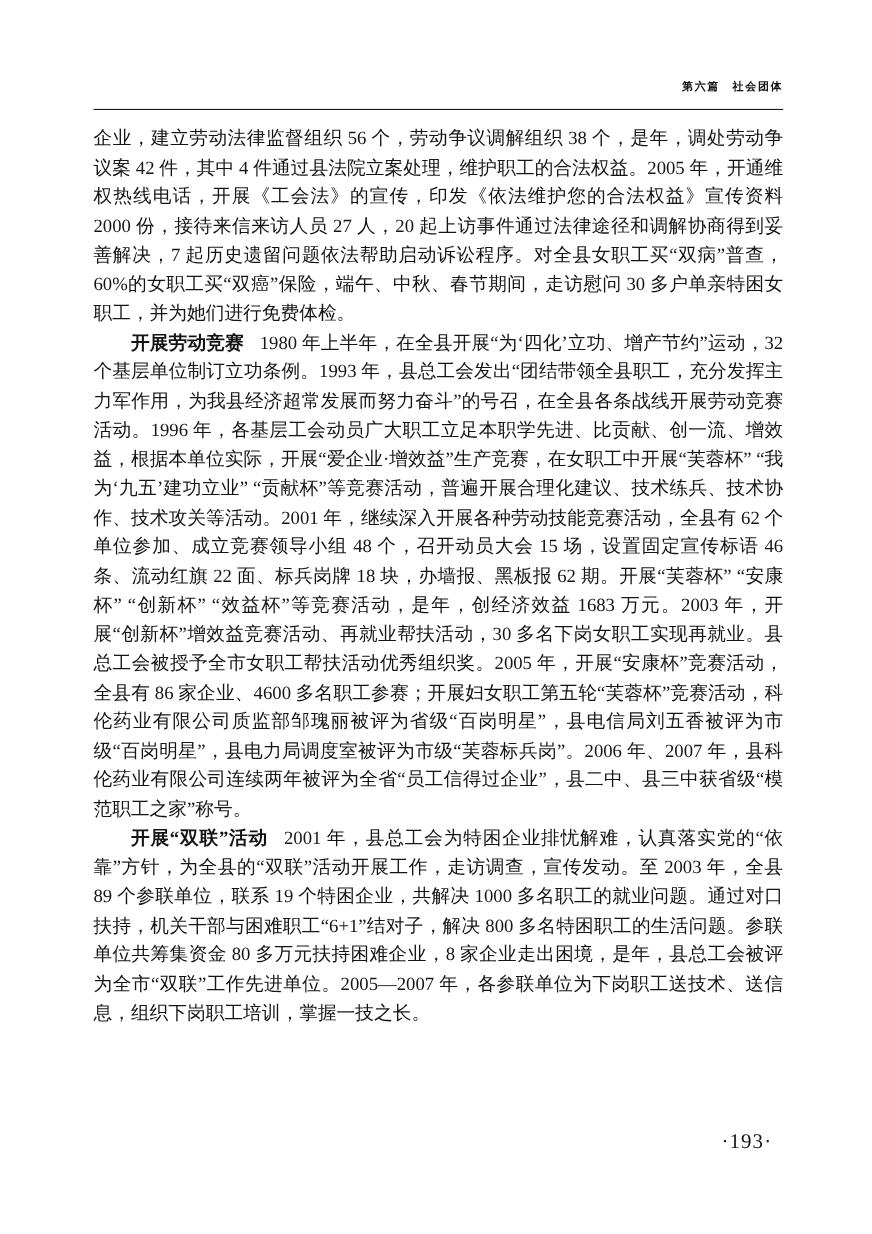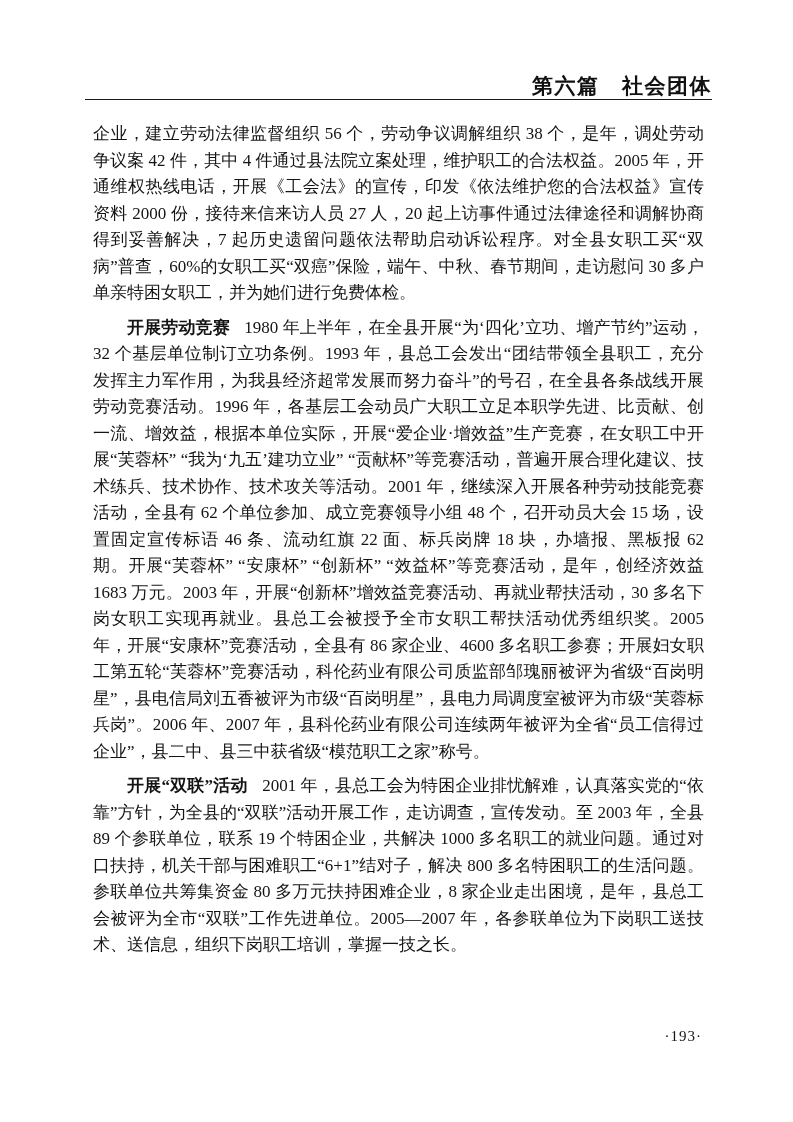--- a/index.html
+++ b/index.html
@@ -17,21 +17,21 @@
     overflow: hidden;
   }
   .running-header {
     position: absolute;
     top: 72px;
     left: 85px;
     width: 627px;
     text-align: right;
     font-family: "Liberation Sans", "DejaVu Sans", sans-serif;
     font-weight: bold;
-    font-size: 21px;
+    font-size: 10px;
     letter-spacing: 1.5px;
     color: #111;
   }
   .header-rule {
     position: absolute;
     top: 99px;
     left: 85px;
     width: 627px;
     height: 0;
     border-top: 1.6px solid #1a1a1a;
@@ -40,38 +40,38 @@
     position: absolute;
     top: 113px;
     left: 85px;
     width: 627px;
     font-size: 17px;
     line-height: 26.5px;
     text-align: justify;
     text-justify: inter-ideograph;
   }
   .para {
-    margin: 8px;
+    margin: 0;
     padding: 0;
     text-indent: 2em;
   }
   .para.no-indent {
     text-indent: 0;
   }
   .lead {
     font-weight: bold;
     margin-right: 0.85em;
   }
   .page-number {
     position: absolute;
     top: 1028px;
     left: 85px;
     width: 617px;
     text-align: right;
-    font-size: 15px;
+    font-size: 19px;
     letter-spacing: 1px;
     color: #141414;
   }
 </style>
 </head>
 <body>
 
 <div class="page">
 
   <div class="running-header">

